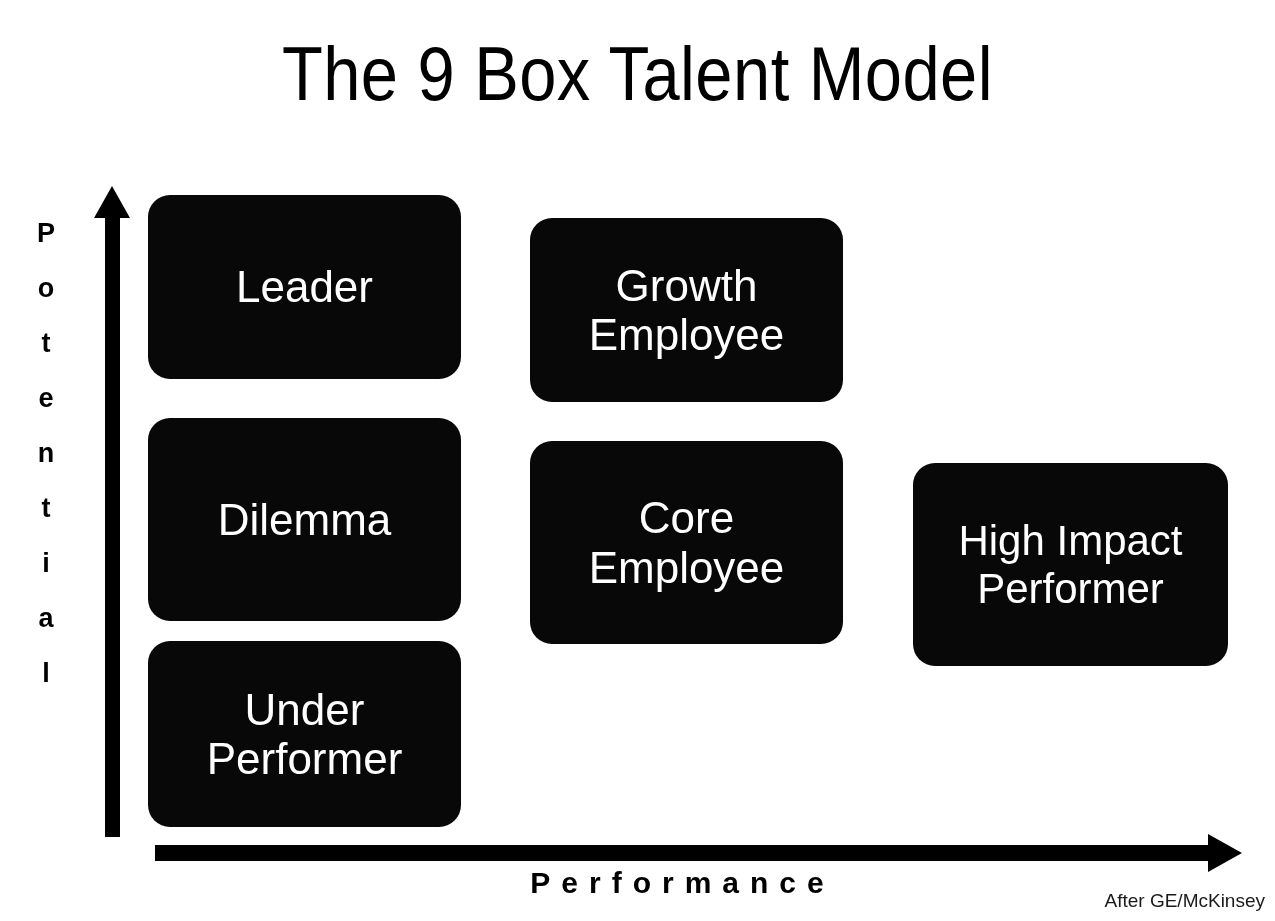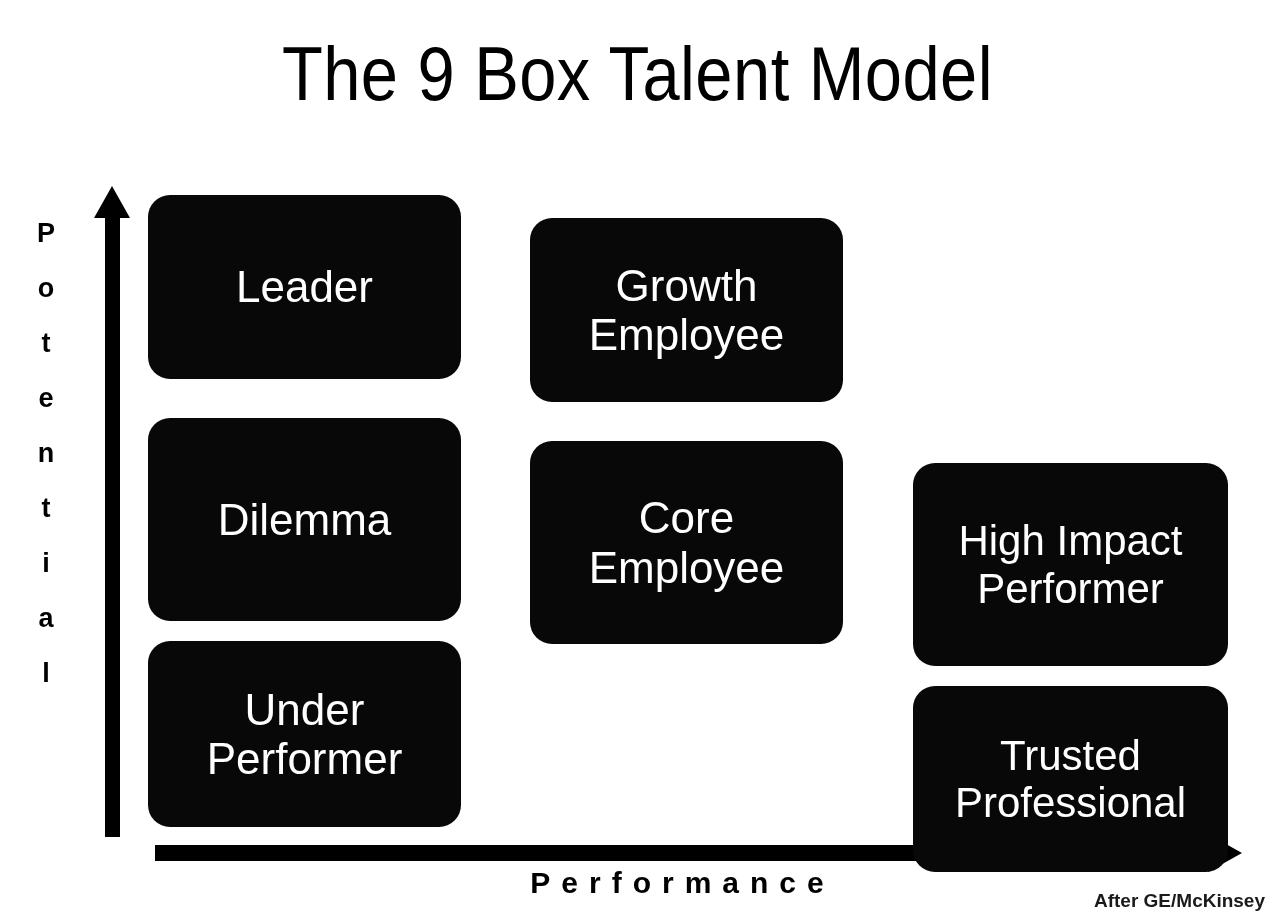--- a/index.html
+++ b/index.html
@@ -109,21 +109,21 @@
     white-space: nowrap;
   }
 
   
   .attribution {
     position: absolute;
     right: 10px;
     top: 890px;
     font-family: "Liberation Sans", sans-serif;
     font-size: 19px;
-    font-weight: bold;
+    font-weight: normal;
     color: #1a1a1a;
     white-space: nowrap;
   }
 
   
   .grid {
     position: absolute;
     left: 148px;
     top: 195px;
     width: 1080px;
@@ -208,22 +208,18 @@
     </div>
     <div class="box row-1 col-2 fs-md">
       <span class="box-label">High Impact
 Performer</span>
     </div>
 
     <div class="box row-2 col-0 fs-lg">
       <span class="box-label">Under
 Performer</span>
     </div>
-    <div class="box row-2 col-2 fs-md">
-      <span class="box-label">Trusted
-Professional</span>
-    </div>
 
   </div>
 
   <div class="attribution">After GE/McKinsey</div>
 
 </div>
 
 </body></html>

